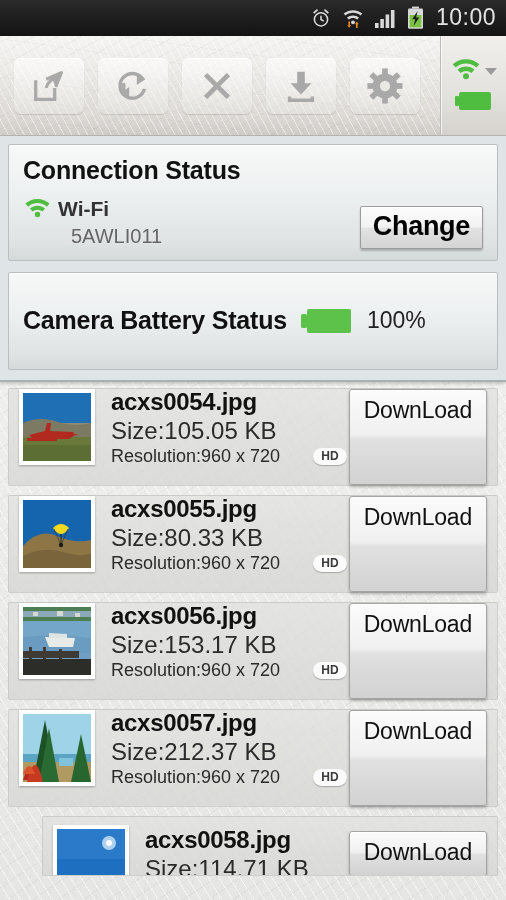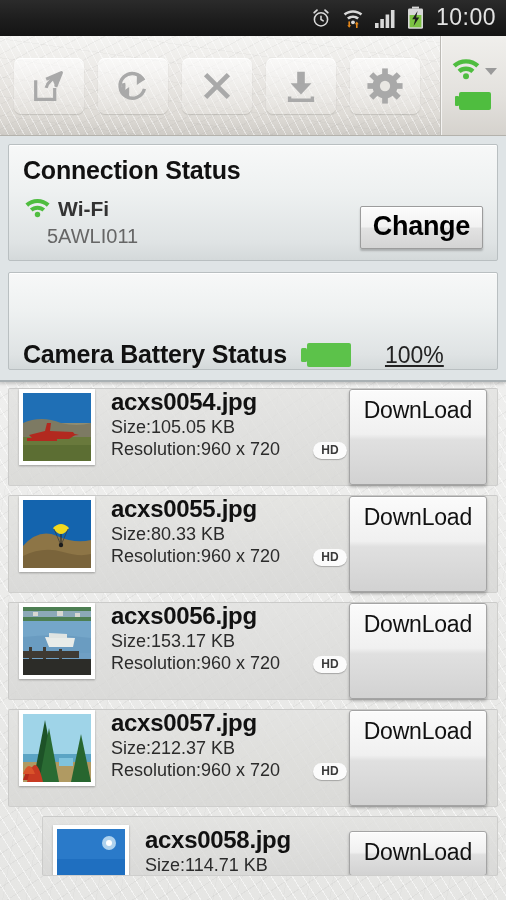--- a/index.html
+++ b/index.html
@@ -84,43 +84,43 @@
     background: linear-gradient(to bottom, #f7f8f8 0%, #eef1f1 40%, #dfe3e4 85%, #d4d9da 100%);
     box-shadow: inset 0 1px 0 rgba(255,255,255,.9);
   }
   .panel-conn { padding: 12px 14px 12px 14px; position: relative; }
   .panel-title {
     font-size: 25px; font-weight: bold; color: #111;
     letter-spacing: -0.2px; line-height: 1.1;
   }
   .conn-row { display: flex; align-items: center; gap: 6px; margin-top: 11px; }
   .conn-type { font-size: 21px; font-weight: bold; color: #333; line-height: 1; }
-  .conn-ssid { font-size: 20px; color: #666; margin-left: 24px; margin-top: 3px; }
+  .conn-ssid { font-size: 20px; color: #666; margin-left: 48px; margin-top: 3px; }
 
   .change-btn {
     position: absolute; right: 14px; top: 61px;
     padding: 6px 12px 8px 12px;
     border: 1px solid #9c9c9c;
     border-radius: 2px;
     background: linear-gradient(to bottom, #fcfcfc 0%, #f2f2f2 48%, #e2e2e2 52%, #d4d4d4 100%);
     box-shadow: 0 2px 2px rgba(0,0,0,.22), inset 0 1px 0 #fff;
     font-size: 27px; font-weight: bold; color: #000;
     letter-spacing: -0.3px; cursor: pointer; line-height: 1;
   }
 
   .panel-batt {
     margin-top: 11px;
     height: 98px;
-    display: flex; align-items: flex-end;
+    display: flex; align-items: center;
     padding: 0 14px;
   }
   .batt-title {
     font-size: 25px; font-weight: bold; color: #111; letter-spacing: -0.2px;
   }
-  .batt-pct { font-size: 23px; color: #222; margin-left: 32px; text-decoration: underline; }
+  .batt-pct { font-size: 23px; color: #222; margin-left: 14px; }
 
   
   .batt-glyph { margin-left: 14px; display: flex; align-items: center; }
 
   
   .list-wrap {
     position: relative;
     height: 520px;
     background: #e9e9e7;
     overflow: hidden;
@@ -154,21 +154,21 @@
     box-shadow: 0 1px 2px rgba(0,0,0,.30);
     flex: 0 0 auto;
   }
   .thumb-inner { width: 100%; height: 100%; position: relative; overflow: hidden; }
 
   .meta { margin-left: 16px; flex: 1 1 auto; min-width: 0; }
   .fname {
     font-size: 24px; font-weight: bold; color: #111;
     line-height: 1.05; letter-spacing: -0.3px;
   }
-  .fsize { font-size: 18px; color: #2b2b2b; margin-top: 4px; line-height: 1.1; }
+  .fsize { font-size: 24px; color: #2b2b2b; margin-top: 4px; line-height: 1.1; }
   .fres-line { display: flex; align-items: center; gap: 5px; margin-top: 3px; }
   .fres { font-size: 18px; color: #2b2b2b; line-height: 1.1; }
   .hd-badge {
     display: inline-flex; align-items: center; justify-content: center;
     background: #fbfbfb; color: #3a3a3a;
     font-size: 12px; font-weight: bold;
     border-radius: 9px; padding: 1px 8px 2px 8px;
     box-shadow: 0 1px 1px rgba(0,0,0,.25);
     letter-spacing: 0.3px;
     margin-left: 28px;

